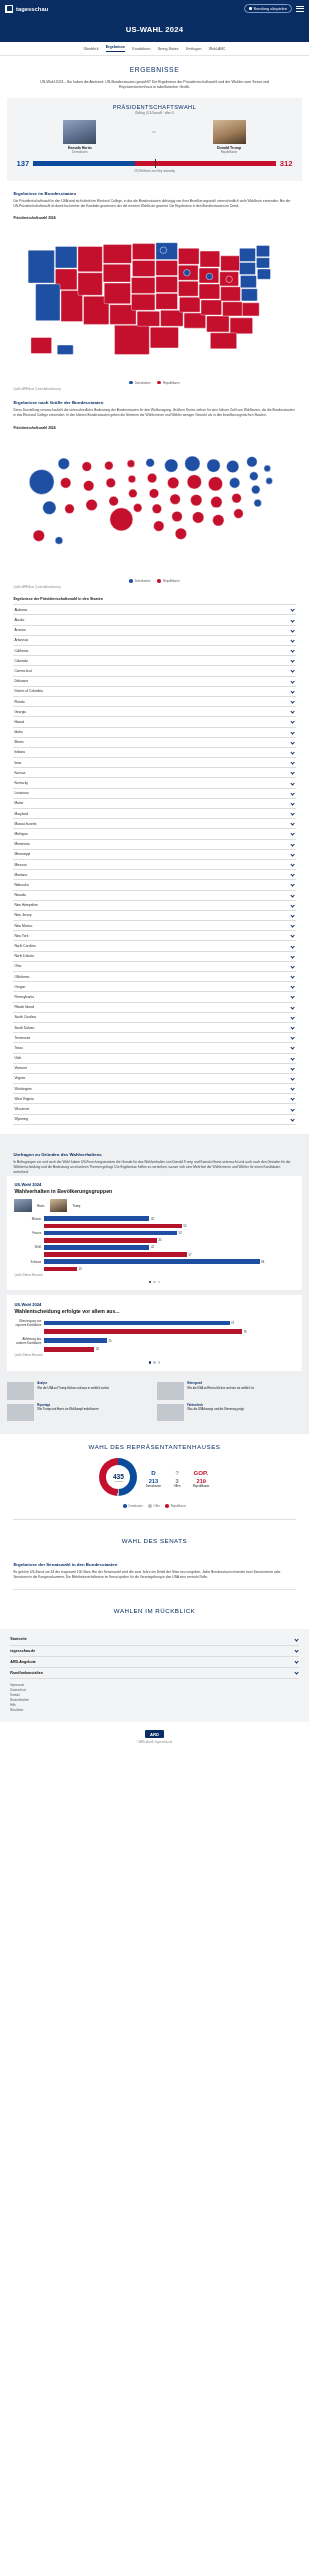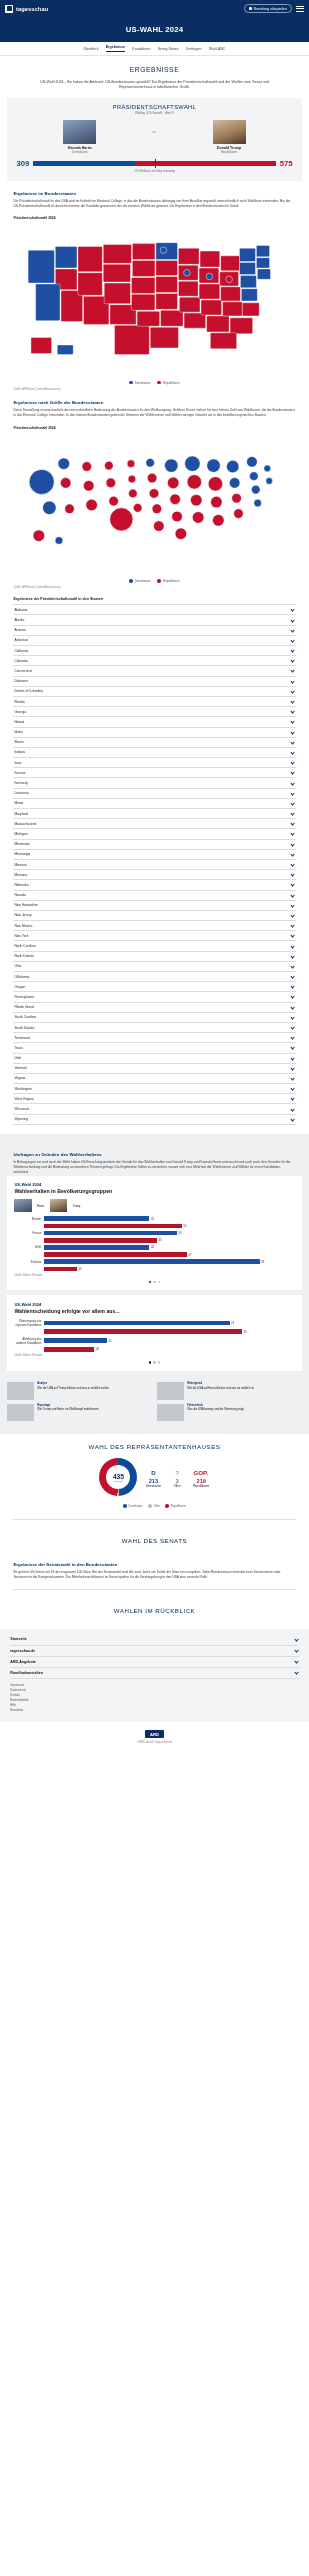--- a/index.html
+++ b/index.html
@@ -200,27 +200,27 @@
       <div class="cand-mid">
         <span class="vs">vs.</span>
       </div>
       <div class="cand rep">
         <div class="photo"></div>
         <div class="name">Donald Trump</div>
         <div class="party">Republikaner</div>
       </div>
     </div>
     <div class="ev-row">
-      <span class="ev-num dem">309</span>
+      <span class="ev-num dem">137</span>
       <span class="ev-bar">
         <i class="d" style="width:42%"></i>
         <i class="r" style="width:58%"></i>
         <i class="mid"></i>
       </span>
-      <span class="ev-num rep">575</span>
+      <span class="ev-num rep">312</span>
     </div>
     <div class="ev-cap">270 Wahlleute zum Sieg notwendig</div>
   </div>
 
   <div class="sec">
     <div class="block-title">Ergebnisse im Bundesstaaten</div>
     <div class="block-body">Die Präsidentschaftswahl in den USA wird nicht direkt im Electoral College, in das die Bundesstaaten abhängig von ihrer Bevölkerungszahl unterschiedlich viele Wahlleute entsenden. Bei der US-Präsidentschaftswahl ist damit fast immer der Kandidat gewonnen, der die meisten Wahlleute gewinnt. Die Ergebnisse in den Bundesstaaten im Detail.</div>
     <div class="map-label">Präsidentschaftswahl 2024</div>
     <div class="mapwrap">
       <svg viewBox="0 0 560 330" width="282" height="155">

